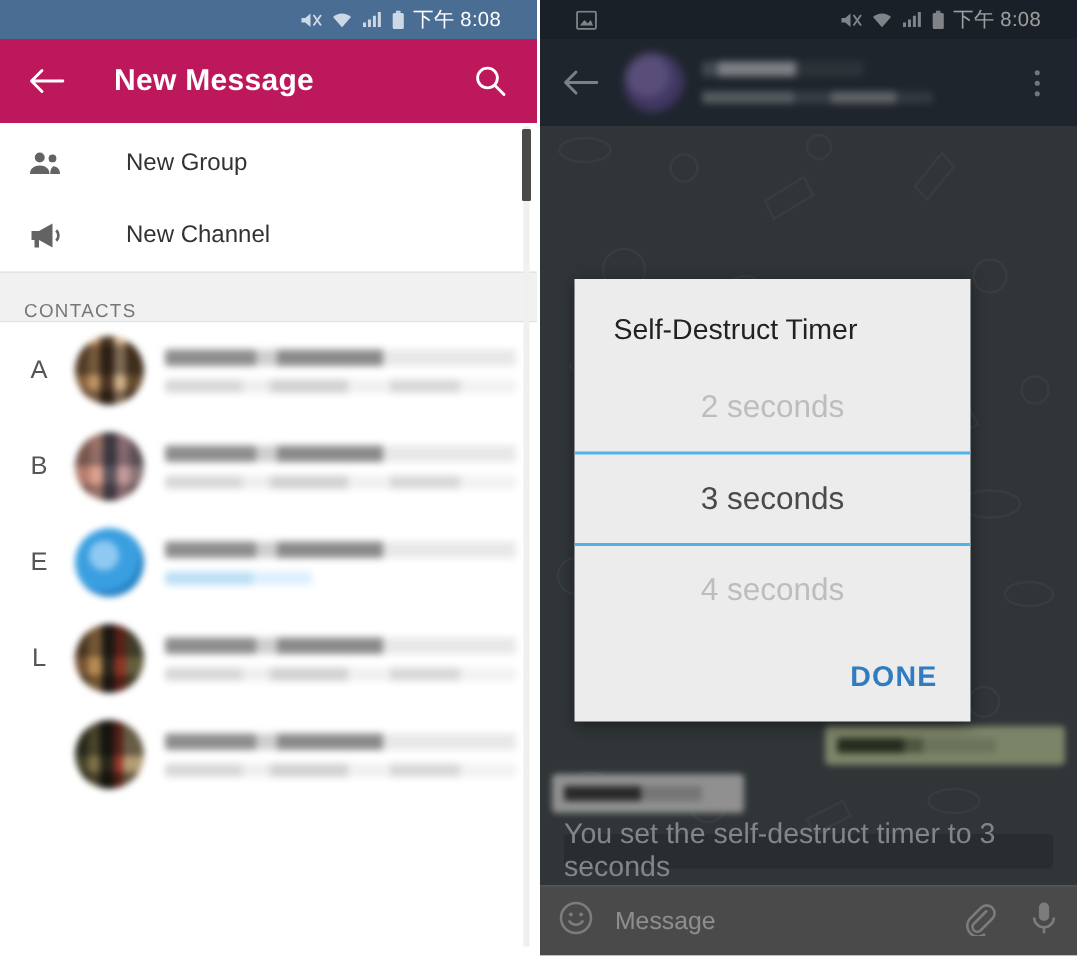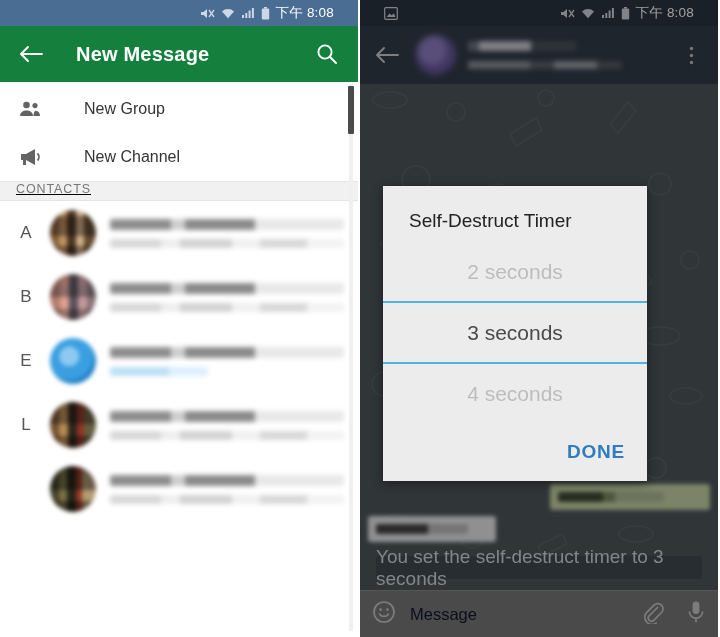--- a/index.html
+++ b/index.html
@@ -22,44 +22,43 @@
     height: 26px; background: #4a6d94;
     display: flex; align-items: center; justify-content: flex-end;
     padding: 0 24px; gap: 6px;
   }
   .statusbar.dark { background: #2b3440; justify-content: space-between; }
   .sb-right { display: flex; align-items: center; gap: 6px; }
   .sb-time { color: #fff; font-size: 13.5px; letter-spacing: .2px; }
   .sb-ic { display: block; }
 
   .appbar {
-    height: 56px; background: #15803d;
+    height: 56px; background: #be185d;
     display: flex; align-items: center; padding: 0 16px;
     position: relative;
   }
   .appbar-title {
     color: #fff; font-size: 20px; font-weight: bold;
     margin-left: 30px; letter-spacing: .2px;
   }
   .appbar-spacer { flex: 1; }
   .icon-btn { display: flex; align-items: center; justify-content: center;
               width: 30px; height: 30px; }
 
   .menu-list { background: #fff; padding-top: 3px; }
   .menu-row {
     height: 48px; display: flex; align-items: center; padding-left: 18px; gap: 12px;
   }
   .menu-ic { width: 34px; display: flex; align-items: center; }
   .menu-label { font-size: 16px; color: #333; margin-left: 20px; }
 
   .section-head {
-    background: #f1f1f1; height: 20px; display: flex; align-items: flex-start;
+    background: #f1f1f1; height: 34px; display: flex; align-items: flex-end;
     padding-left: 16px; border-top: 1px solid #e4e4e4;
     border-bottom: 1px solid #e4e4e4;
-    text-decoration: underline;
   }
   .section-head span { font-size: 12.5px; color: #777; letter-spacing: .9px; }
 
   .contact-row {
     height: 64px; display: flex; align-items: center; padding-left: 8px;
     background: #fff;
   }
   .contact-letter {
     width: 36px; text-align: center; font-size: 17px; color: #555;
     flex: 0 0 36px;
@@ -151,21 +150,21 @@
     border-radius: 3px; display: flex; align-items: center;
     justify-content: center;
   }
   .sysmsg span { color: #d3d8db; font-size: 19px; }
 
   .composer {
     position: absolute; left: 0; right: 0; bottom: 0; height: 47px;
     background: #787878; display: flex; align-items: center; padding: 0 12px;
     border-top: 1px solid #8a8a8a;
   }
-  .composer-hint { color: #0f172a; font-size: 16.5px; margin-left: 14px; flex: 1; }
+  .composer-hint { color: #e5e5e5; font-size: 16.5px; margin-left: 14px; flex: 1; }
 
   .scrim { position: absolute; inset: 0; background: rgba(0,0,0,.38); }
 
   .dialog {
     position: absolute; left: 23px; top: 186px; width: 264px;
     background: #ececec; box-shadow: 0 2px 10px rgba(0,0,0,.45);
   }
   .dialog-title {
     font-size: 19px; color: #222; padding: 24px 0 10px 26px;
   }

